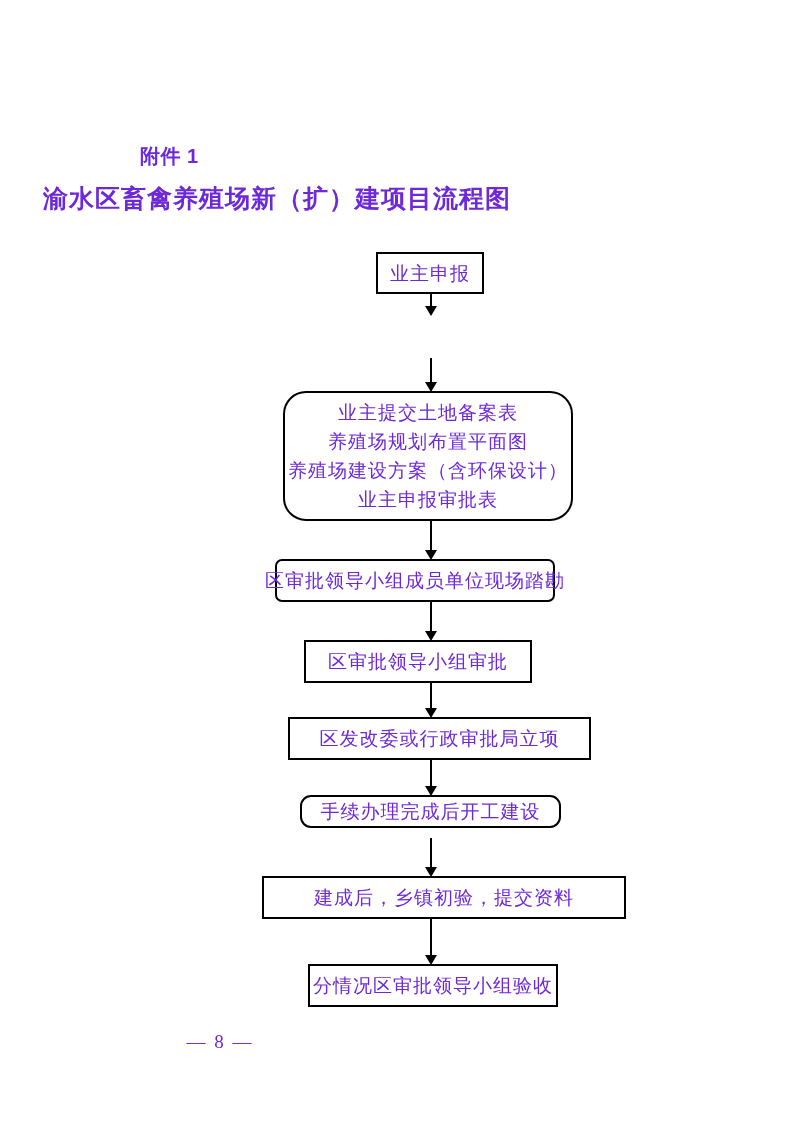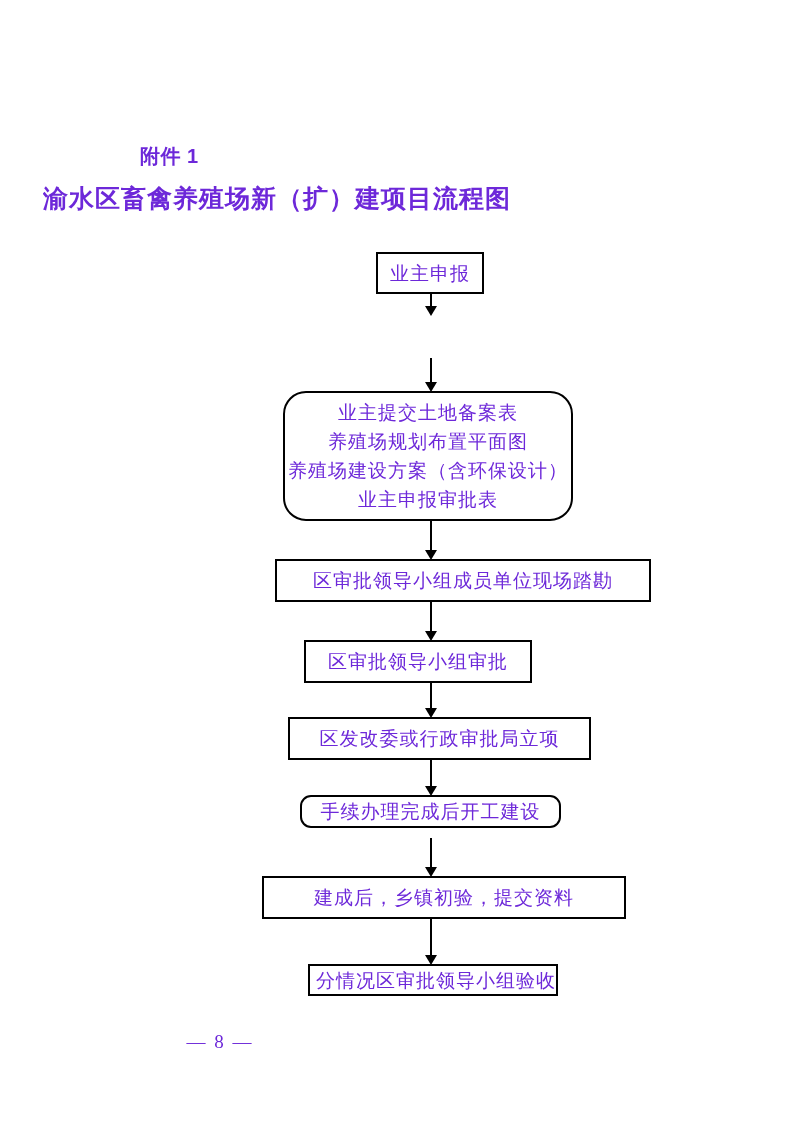--- a/index.html
+++ b/index.html
@@ -123,35 +123,35 @@
       <div class="arrowhead" style="left: 382px; top: 955px;"></div>
       <div class="node" style="left: 333px; top: 252px; width: 108px; height: 42px;">
         <span class="line">业主申报</span>
       </div>
       <div class="node" style="left: 240px; top: 391px; width: 290px; height: 130px; border-radius: 23px;">
         <span class="line">业主提交土地备案表</span>
         <span class="line">养殖场规划布置平面图</span>
         <span class="line">养殖场建设方案（含环保设计）</span>
         <span class="line">业主申报审批表</span>
       </div>
-      <div class="node" style="left: 232px; top: 559px; width: 376px; height: 43px;">
+      <div class="node" style="left: 232px; top: 559px; width: 280px; height: 43px; border-radius: 7px;">
         <span class="line">区审批领导小组成员单位现场踏勘</span>
       </div>
       <div class="node" style="left: 261px; top: 640px; width: 228px; height: 43px;">
         <span class="line">区审批领导小组审批</span>
       </div>
       <div class="node" style="left: 245px; top: 717px; width: 303px; height: 43px;">
         <span class="line">区发改委或行政审批局立项</span>
       </div>
       <div class="node" style="left: 257px; top: 795px; width: 261px; height: 33px; border-radius: 11px;">
         <span class="line">手续办理完成后开工建设</span>
       </div>
       <div class="node" style="left: 219px; top: 876px; width: 364px; height: 43px;">
         <span class="line">建成后，乡镇初验，提交资料</span>
       </div>
-      <div class="node" style="left: 265px; top: 964px; width: 250px; height: 32px; align-items: flex-end;">
+      <div class="node" style="left: 265px; top: 964px; width: 250px; height: 43px;">
         <span class="line">分情况区审批领导小组验收</span>
       </div>
     </div>
 
   <div id="page-number">— 8 —</div>
 
 </div>
 
 </body></html>

